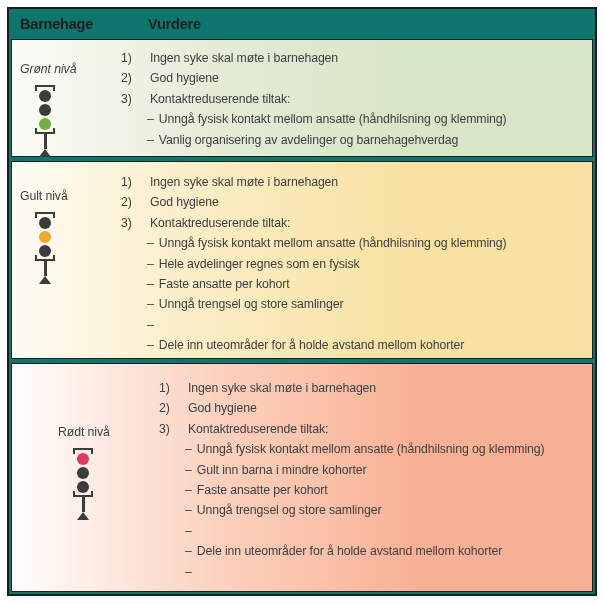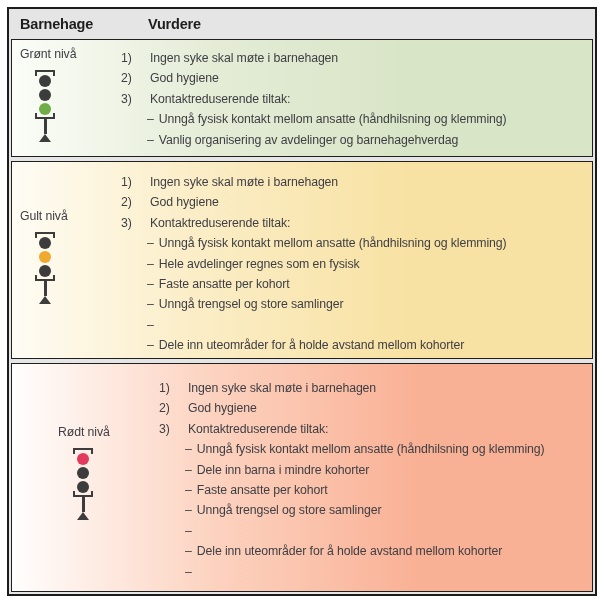--- a/index.html
+++ b/index.html
@@ -1,30 +1,30 @@
 <!DOCTYPE html>
 <html><head>
 <meta charset="utf-8">
 <style>
   html,body{margin:0;padding:0;background:#ffffff;width:605px;height:604px;overflow:hidden;
     font-family:"Liberation Sans",sans-serif;-webkit-font-smoothing:antialiased;}
   .frame{position:absolute;left:7px;top:7px;width:590px;height:589px;box-sizing:border-box;
-    border:2px solid #1c1c1c;background:#e5e5e5;}
+    border:2px solid #1c1c1c;background:#0f766e;}
   .header-row{height:30px;display:flex;align-items:center;padding-left:11px;}
   .h-cell{font-weight:bold;font-size:14.5px;color:#1e1e1e;letter-spacing:-0.2px;}
   .h-barnehage{width:128px;flex-shrink:0;}
   .sections{margin:0 2px;}
   .section{box-sizing:border-box;border:1.5px solid #1f1f1f;margin-bottom:4px;display:flex;
     color:#3e3e44;font-size:12.3px;line-height:20.4px;letter-spacing:-0.1px;}
   .section.green{height:118px;background:linear-gradient(90deg,#fbfdf7 0%,#e4ecd6 35%,#d9e5c7 68%);}
   .section.yellow{height:198px;background:linear-gradient(90deg,#fefcf4 0%,#fbeec8 30%,#f8e2a3 68%);}
   .section.red{height:229px;background:linear-gradient(90deg,#fffefd 0%,#fcd2bf 35%,#f9b195 70%);}
   .left{width:109px;flex-shrink:0;box-sizing:border-box;padding-left:8px;}
-  .green .left{padding-top:4px;}
-  .yellow .left{padding-top:44px;}
+  .green .left{padding-top:19px;font-style:italic;}
+  .yellow .left{padding-top:24px;}
   .red .left{padding-top:58px;margin-left:38px;}
   .level-label{font-size:12.3px;color:#3e3e44;}
   .right{flex:1;box-sizing:border-box;}
   .green .right{padding-top:8px;}
   .yellow .right{padding-top:10px;}
   .red .right{padding-top:14px;}
   .item-row{display:flex;}
   .item-row .num{width:29px;flex-shrink:0;}
   .sub-row{display:flex;margin-left:26px;}
   .sub-row .dash{margin-right:5px;}
@@ -165,21 +165,21 @@
           <div class="item-row">
             <span class="num">3)</span>
             <span class="txt">Kontaktreduserende tiltak:</span>
           </div>
           <div class="sub-row">
             <span class="dash">–</span>
             <span class="txt">Unngå fysisk kontakt mellom ansatte (håndhilsning og klemming)</span>
           </div>
           <div class="sub-row">
             <span class="dash">–</span>
-            <span class="txt">Dele inn barna i mindre kohorter</span>
+            <span class="txt">Gult inn barna i mindre kohorter</span>
           </div>
           <div class="sub-row">
             <span class="dash">–</span>
             <span class="txt">Faste ansatte per kohort</span>
           </div>
           <div class="sub-row">
             <span class="dash">–</span>
             <span class="txt">Unngå trengsel og store samlinger</span>
           </div>
           <div class="sub-row">

